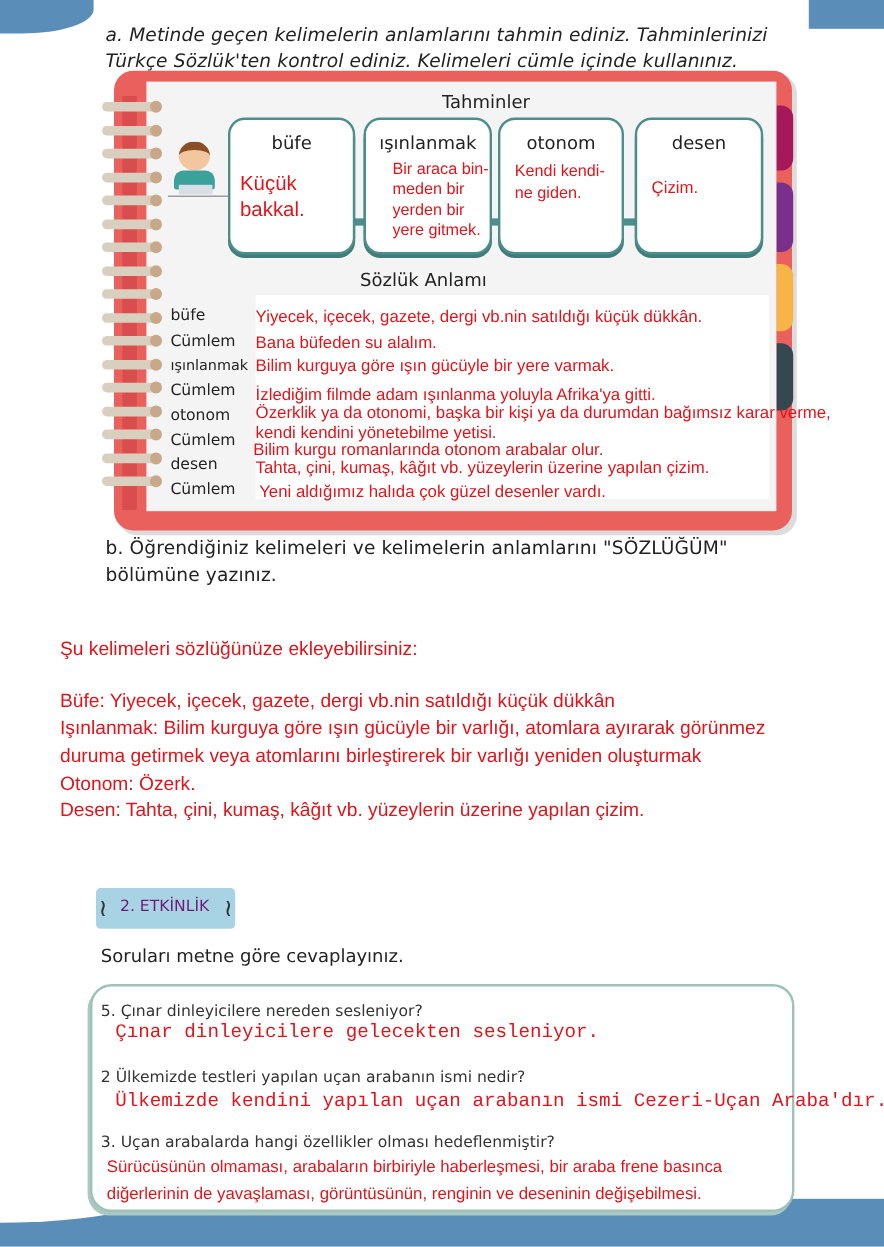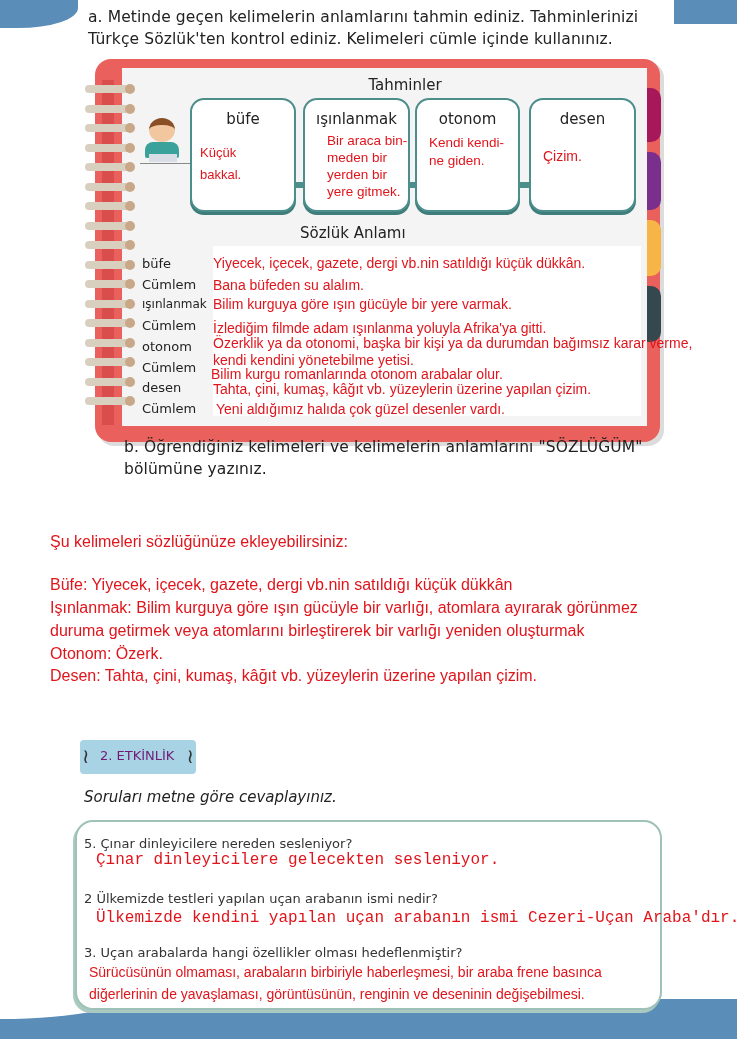--- a/index.html
+++ b/index.html
@@ -5,22 +5,22 @@
   * { box-sizing: border-box; margin: 0; padding: 0; }
   html, body { width: 737px; height: 1039px; overflow: hidden; background: #ffffff; }
   body { position: relative; font-family: "DejaVu Sans", sans-serif; color: #1a1a1a; }
 
   .blue-tl { position: absolute; left: 0; top: 0; width: 78px; height: 28px; background: #5b8db9; border-bottom-right-radius: 60px 20px; }
   .blue-tr { position: absolute; right: 0; top: 0; width: 63px; height: 24px; background: #5b8db9; }
   .blue-bottom { position: absolute; left: 0; bottom: 0; width: 737px; height: 40px; background: #5b8db9; }
   .blue-bottom-curve { position: absolute; left: 0; bottom: 20px; width: 140px; height: 40px; background: #ffffff; border-bottom-right-radius: 140px 30px; }
 
   .instr { position: absolute; left: 88px; font-size: 15.5px; line-height: 22px; color: #222; letter-spacing: 0.1px; }
-  #instr-a { top: 6px; width: 560px; }
-  #instr-b { top: 436px; width: 575px; margin-left: 36px; }
+  #instr-a { top: 18px; width: 560px; font-style: italic; }
+  #instr-b { top: 446px; width: 575px; }
 
   
   .notebook { position: absolute; left: 95px; top: 59px; width: 565px; height: 383px; background: #e9605d; border-radius: 16px; }
   .notebook-shadow { position: absolute; left: 98px; top: 62px; width: 566px; height: 384px; background: #dcdcdc; border-radius: 16px; }
   .notebook-page { position: absolute; left: 122px; top: 68px; width: 525px; height: 358px; background: #f4f4f4; }
   .spine-stripe { position: absolute; left: 102px; top: 80px; width: 12px; height: 345px; background: #d94e4c; }
   .ring { position: absolute; left: 85px; width: 48px; height: 8px; background: #d8cfbf; border-radius: 4px; }
   .ring::after { content: ""; position: absolute; right: -2px; top: -1px; width: 10px; height: 10px; border-radius: 50%; background: #c8a888; }
 
   .tab { position: absolute; left: 647px; width: 14px; border-radius: 0 10px 10px 0; }
@@ -42,21 +42,21 @@
   .dict-label { position: absolute; left: 142px; font-size: 13px; color: #222; }
   .dict-val { position: absolute; left: 213px; font-family: "Liberation Sans", sans-serif; font-size: 14px; color: #e0151c; white-space: nowrap; }
 
   .red-heading { position: absolute; left: 50px; top: 533px; font-family: Liberation Sans, sans-serif; font-size: 16px; color: #e0151c; }
   .red-line { position: absolute; left: 50px; font-family: "Liberation Sans", sans-serif; font-size: 16px; color: #e0151c; white-space: nowrap; }
 
   .etkinlik { position: absolute; left: 80px; top: 740px; width: 116px; height: 34px; background: #a8d3e4; border-radius: 4px; }
   .etkinlik span { position: absolute; left: 20px; top: 8px; font-size: 13px; color: #701a75; }
   .etkinlik .wave-l, .etkinlik .wave-r { position: absolute; top: 2px; font-size: 20px; color: #333; line-height: 28px; }
   .etkinlik .wave-l { left: 2px; } .etkinlik .wave-r { right: 2px; }
-  .etk-instr { position: absolute; left: 84px; top: 788px; font-size: 15px; color: #222; font-style: italic; }
+  .etk-instr { position: absolute; left: 84px; top: 788px; font-size: 15px; color: #222; }
 
   .qbox { position: absolute; left: 75px; top: 820px; width: 587px; height: 190px; background: #fff; border: 2px solid #9ec2b8; border-radius: 18px; box-shadow: -2px 3px 0 #a9c9c1; }
   .q { position: absolute; left: 84px; font-size: 13px; color: #333; }
   .a-big { position: absolute; left: 96px; font-family: Liberation Mono, monospace; font-size: 16px; color: #e0151c; white-space: nowrap; }
   .a-small { position: absolute; left: 89px; font-family: "Liberation Sans", sans-serif; font-size: 14px; color: #e0151c; white-space: nowrap; }
 </style>
 </head>
 <body>
 
 <div class="blue-tl"></div>
@@ -101,21 +101,21 @@
     <div class="book"></div>
 </div>
 <div class="desk-line"></div>
 
 <div class="connector" style="left:294px;width:12px"></div>
 <div class="connector" style="left:406px;width:12px"></div>
 <div class="connector" style="left:518px;width:14px"></div>
 
 <div class="card" style="left:190px;width:106px">
   <div class="word">büfe</div>
-  <div class="guess" style="top:42px;font-size:13px;line-height:22px;left:8px">
+  <div class="guess" style="top:42px;font-size:17px;line-height:22px;left:8px">
     <div>Küçük</div>
       <div>bakkal.</div>
   </div>
 </div>
 <div class="card" style="left:303px;width:107px">
   <div class="word">ışınlanmak</div>
   <div class="guess" style="top:32px;font-size:13.5px;line-height:17px;left:22px">
     <div>Bir araca bin-</div>
       <div>meden bir</div>
     <div>yerden bir</div>

